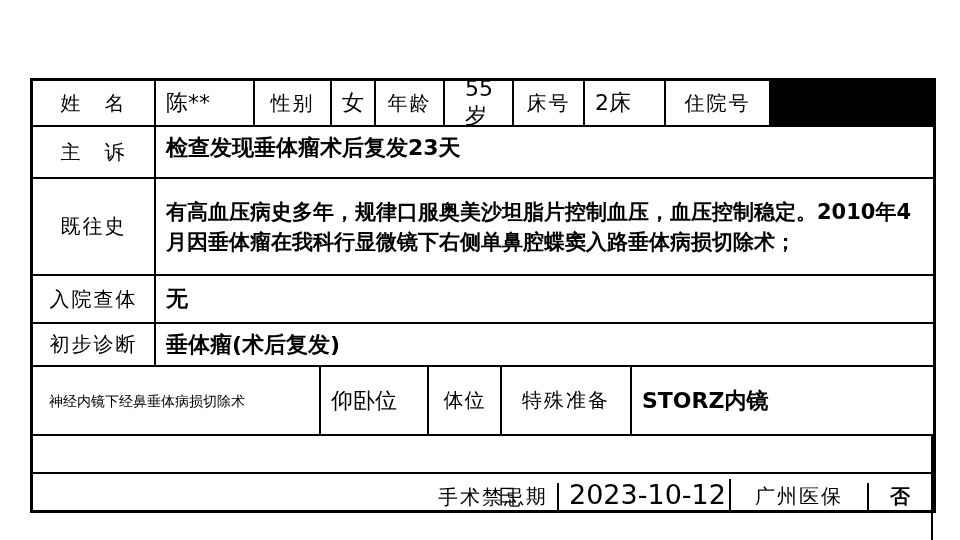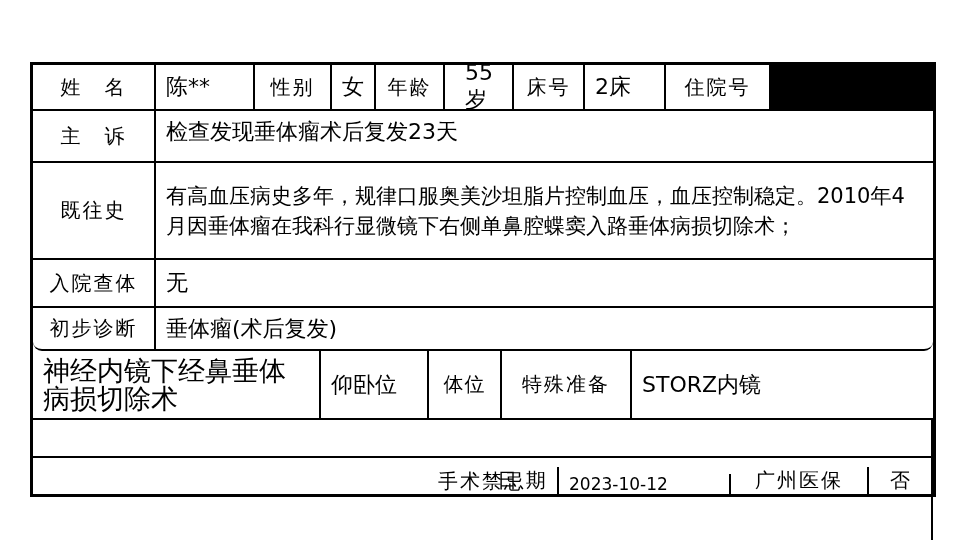--- a/index.html
+++ b/index.html
@@ -7,69 +7,69 @@
     padding: 0;
     width: 960px;
     height: 540px;
     background: #ffffff;
     font-family: "DejaVu Sans", sans-serif;
     color: #000000;
   }
   .doc-table {
     position: absolute;
     left: 30px;
-    top: 62px;
+    top: 78px;
     width: 900px;
     border: 3px solid #000;
     box-sizing: content-box;
     background: #ffffff;
   }
   .row {
     display: flex;
     border-bottom: 2px solid #000;
   }
   .row:last-child { border-bottom: none; align-items: flex-end; }
   .cell {
     box-sizing: border-box;
     border-right: 2px solid #000;
     display: flex;
     align-items: center;
     overflow: hidden;
   }
-  .cell:last-child { border-right: none; }
+  .cell:last-child { border-right: none; font-weight: bold; }
   .grow { flex: 1 1 auto; }
   .label {
     justify-content: center;
     font-size: 20px;
     letter-spacing: 2px;
     text-align: center;
   }
   .value {
     padding-left: 10px;
     font-size: 22px;
   }
   .center { justify-content: center; padding-left: 0; }
   .black { background: #000000; }
   .r1 { height: 44px; }
   .r2 { height: 50px; }
   .r3 { height: 95px; }
   .r4 { height: 46px; }
-  .r5 { height: 41px; border-radius: 9px; }
+  .r5 { height: 41px; }
   .r6 { height: 67px; }
   .r7 { height: 36px; flex-direction: column; }
   .r8 { height: 36px; }
   .history-text {
     display: block;
     padding: 4px 20px 4px 10px;
     font-size: 21px;
     line-height: 30px;
   }
   .surgery-value {
-    padding: 2px 20px 2px 10px;
-    font-size: 27px;
+    padding: 2px 20px 2px 16px;
+    font-size: 14px;
     line-height: 28px;
   }
 </style>
 </head>
 <body>
 
 <div class="doc-table">
 
   <div class="row r1">
     <div class="cell label" style="flex:0 0 123px">姓　名</div>
@@ -115,18 +115,18 @@
   </div>
 
   <div class="row r7">
     <div class="cell label" style="flex:0 0 123px">手术禁忌</div>
     <div class="cell value grow">无</div>
   </div>
 
   <div class="row r8">
     <div class="cell black" style="flex:0 0 454px"></div>
     <div class="cell label" style="flex:0 0 72px; letter-spacing:1px">日 期</div>
-    <div class="cell value" style="flex:0 0 172px; font-size:17px">2023-10-12</div>
+    <div class="cell value" style="flex:0 0 172px; font-size:27px">2023-10-12</div>
     <div class="cell label" style="flex:0 0 138px">广州医保</div>
     <div class="cell label grow">否</div>
   </div>
 
 </div>
 
 </body></html>

